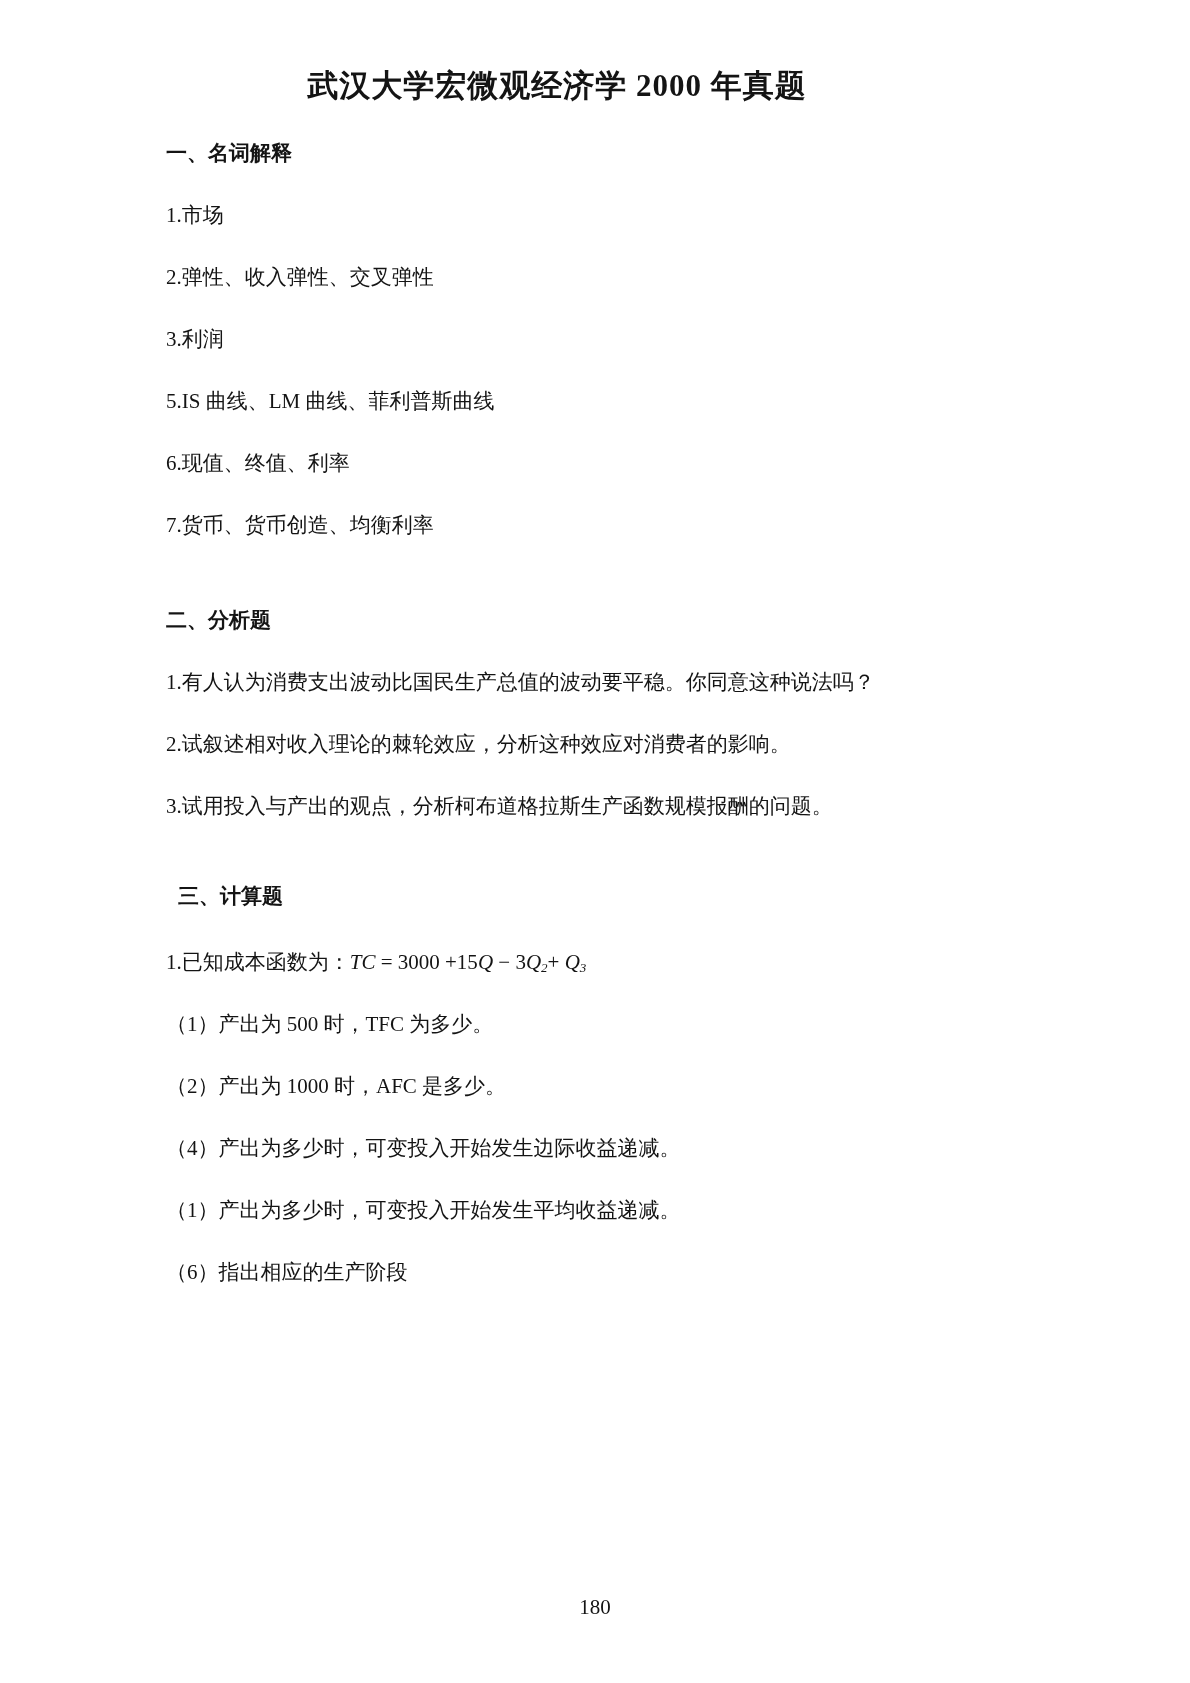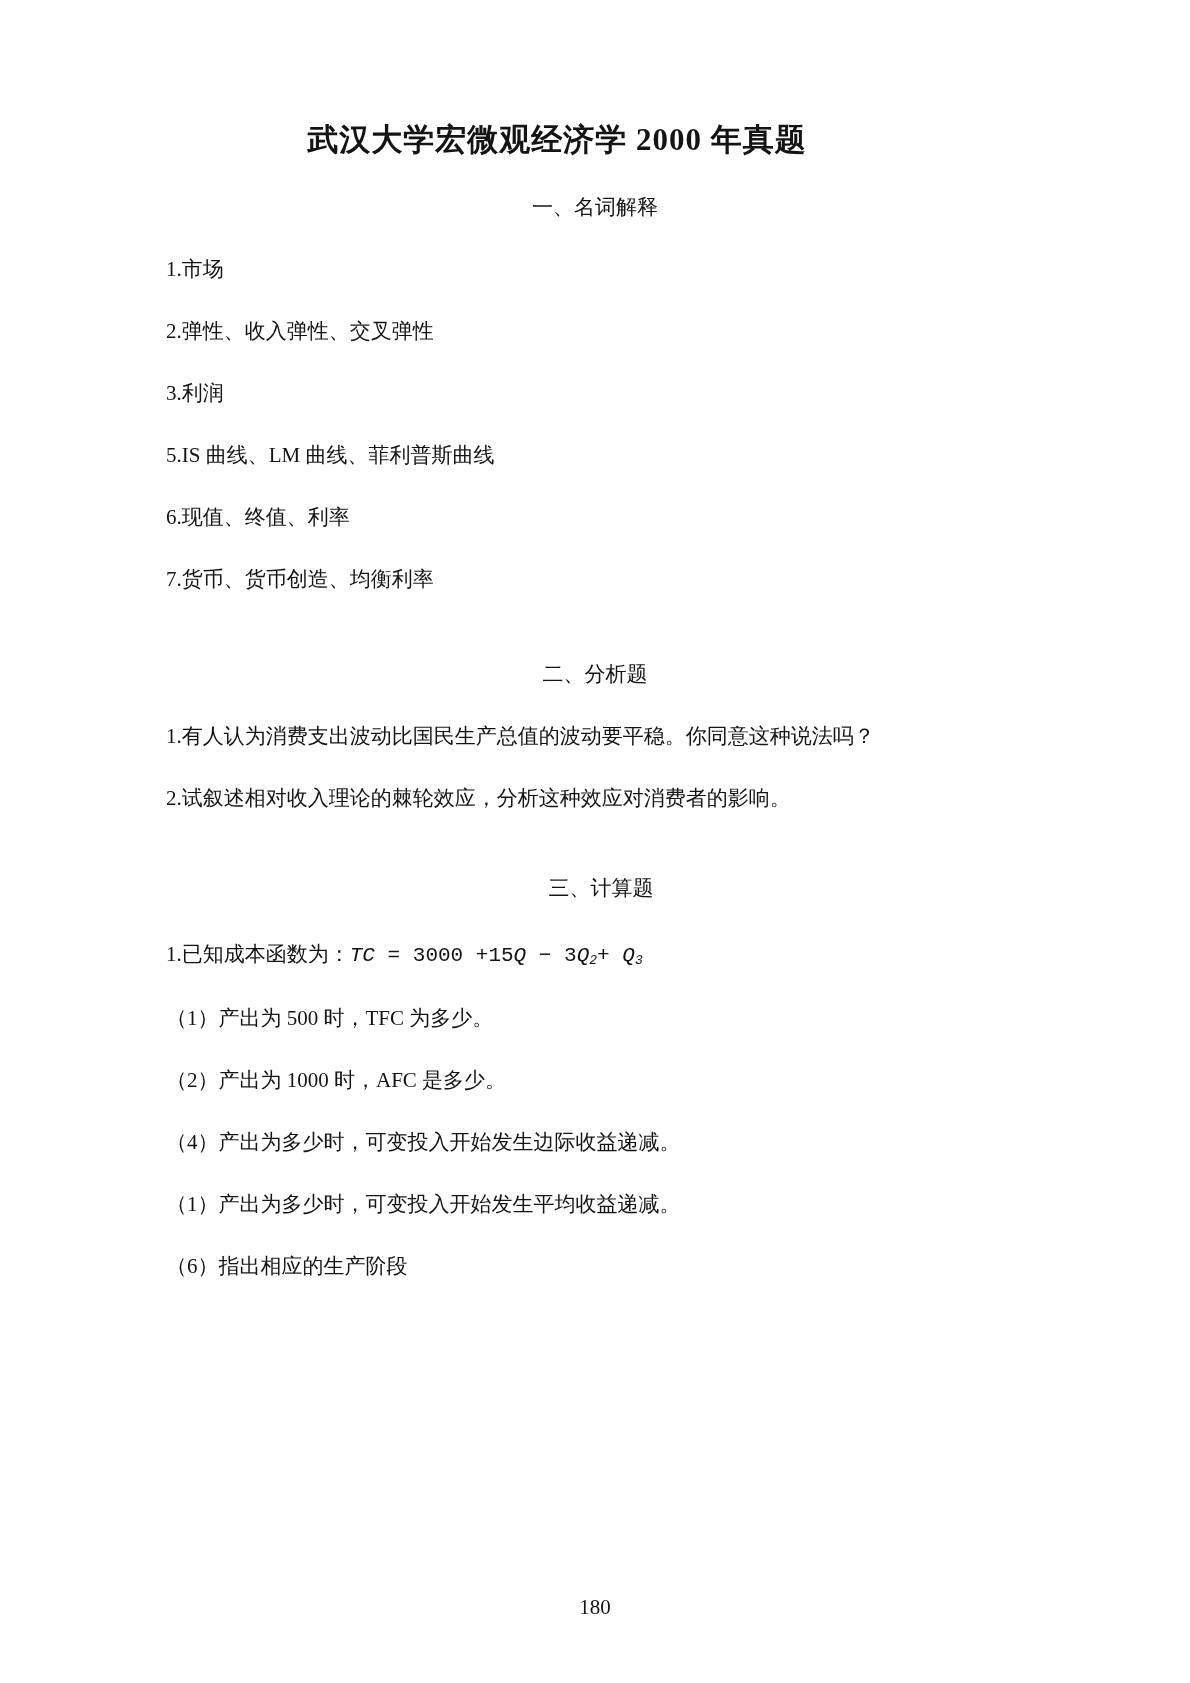--- a/index.html
+++ b/index.html
@@ -6,58 +6,57 @@
   body { background: #ffffff; }
 
   .sheet {
     position: relative;
     width: 1190px;
     height: 1683px;
     background: #ffffff;
     color: #141414;
     font-family: "Liberation Serif", "DejaVu Serif", serif;
     box-sizing: border-box;
-    padding: 120px 166px 0 166px;
+    padding: 66px 166px 0 166px;
     overflow: hidden;
   }
 
   .title {
     font-size: 31px;
     font-weight: 700;
     text-align: center;
     margin: 0;
     line-height: 40px;
     position: relative;
     left: -38px;
     letter-spacing: 1px;
     white-space: nowrap;
   }
 
   .heading {
     font-size: 21px;
-    font-weight: 400;
+    font-weight: 700;
     margin: 0;
     line-height: 30px;
-    text-align: center;
   }
 
   .item {
     font-size: 21px;
     font-weight: 400;
     margin: 32px 0 0 0;
     line-height: 30px;
     white-space: nowrap;
   }
 
   .mt-section-2 { margin-top: 65px; }
   .mt-section-3 { margin-top: 60px; margin-left: 12px; }
   .mt-first-item { margin-top: 32px; }
   .mt-formula { margin-top: 36px; }
 
-  .math { font-family: Liberation Mono, monospace; }
+  .math { font-family: Liberation Serif, serif; }
   .math .var { font-style: italic; }
   .math sub {
     font-size: 0.62em;
     font-style: italic;
     line-height: 0;
     vertical-align: -0.25em;
   }
 
   .page-number {
     position: absolute;
@@ -84,20 +83,21 @@
     <p class="item">3.利润</p>
     <p class="item">5.IS 曲线、LM 曲线、菲利普斯曲线</p>
     <p class="item">6.现值、终值、利率</p>
     <p class="item">7.货币、货币创造、均衡利率</p>
   </section>
 
   <section>
     <h2 class="heading mt-section-2">二、分析题</h2>
     <p class="item">1.有人认为消费支出波动比国民生产总值的波动要平稳。你同意这种说法吗？</p>
     <p class="item">2.试叙述相对收入理论的棘轮效应，分析这种效应对消费者的影响。</p>
+    <p class="item">3.试用投入与产出的观点，分析柯布道格拉斯生产函数规模报酬的问题。</p>
   </section>
 
   <section>
     <h2 class="heading mt-section-3">三、计算题</h2>
     <p class="item mt-formula"><span>1.已知成本函数为：</span><span class="math"><span class="var">TC</span><span> = 3000 +15</span><span class="var">Q</span><span> − 3</span><span class="var">Q</span><sub>2</sub><span>+ </span><span class="var">Q</span><sub>3</sub></span></p>
     <p class="item">（1）产出为 500 时，TFC 为多少。</p>
     <p class="item">（2）产出为 1000 时，AFC 是多少。</p>
     <p class="item">（4）产出为多少时，可变投入开始发生边际收益递减。</p>
     <p class="item">（1）产出为多少时，可变投入开始发生平均收益递减。</p>
     <p class="item">（6）指出相应的生产阶段</p>

